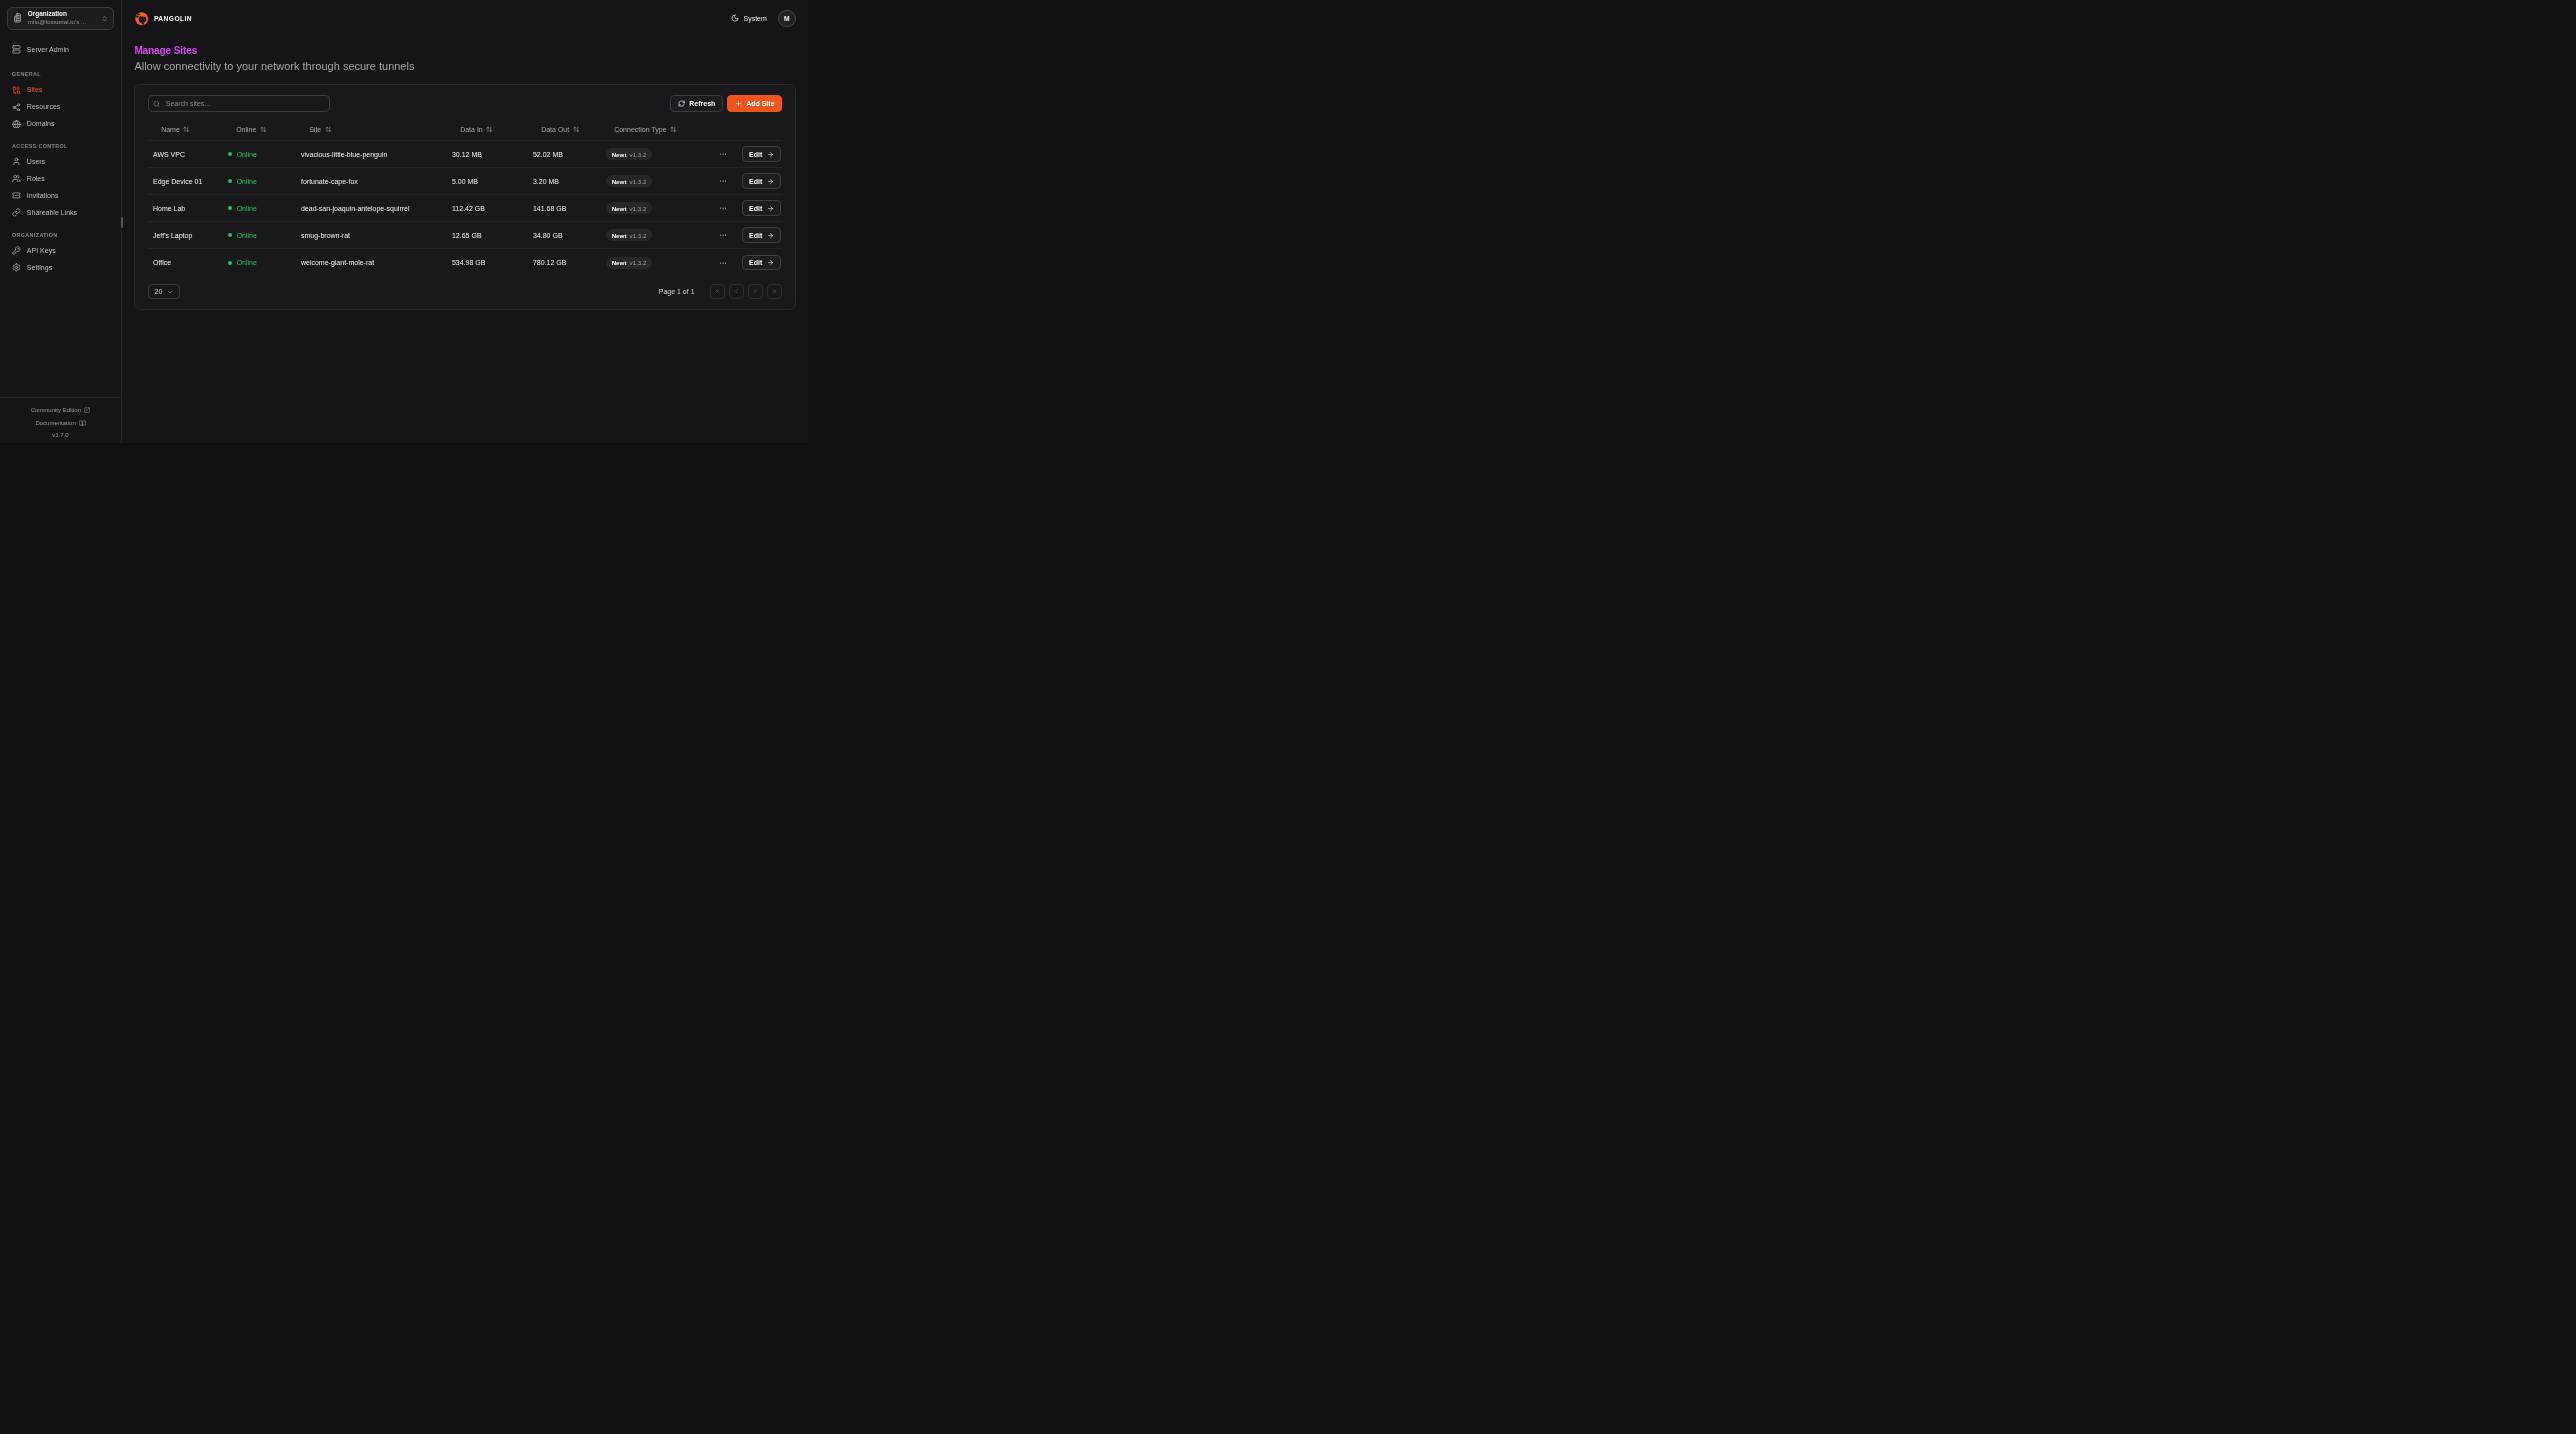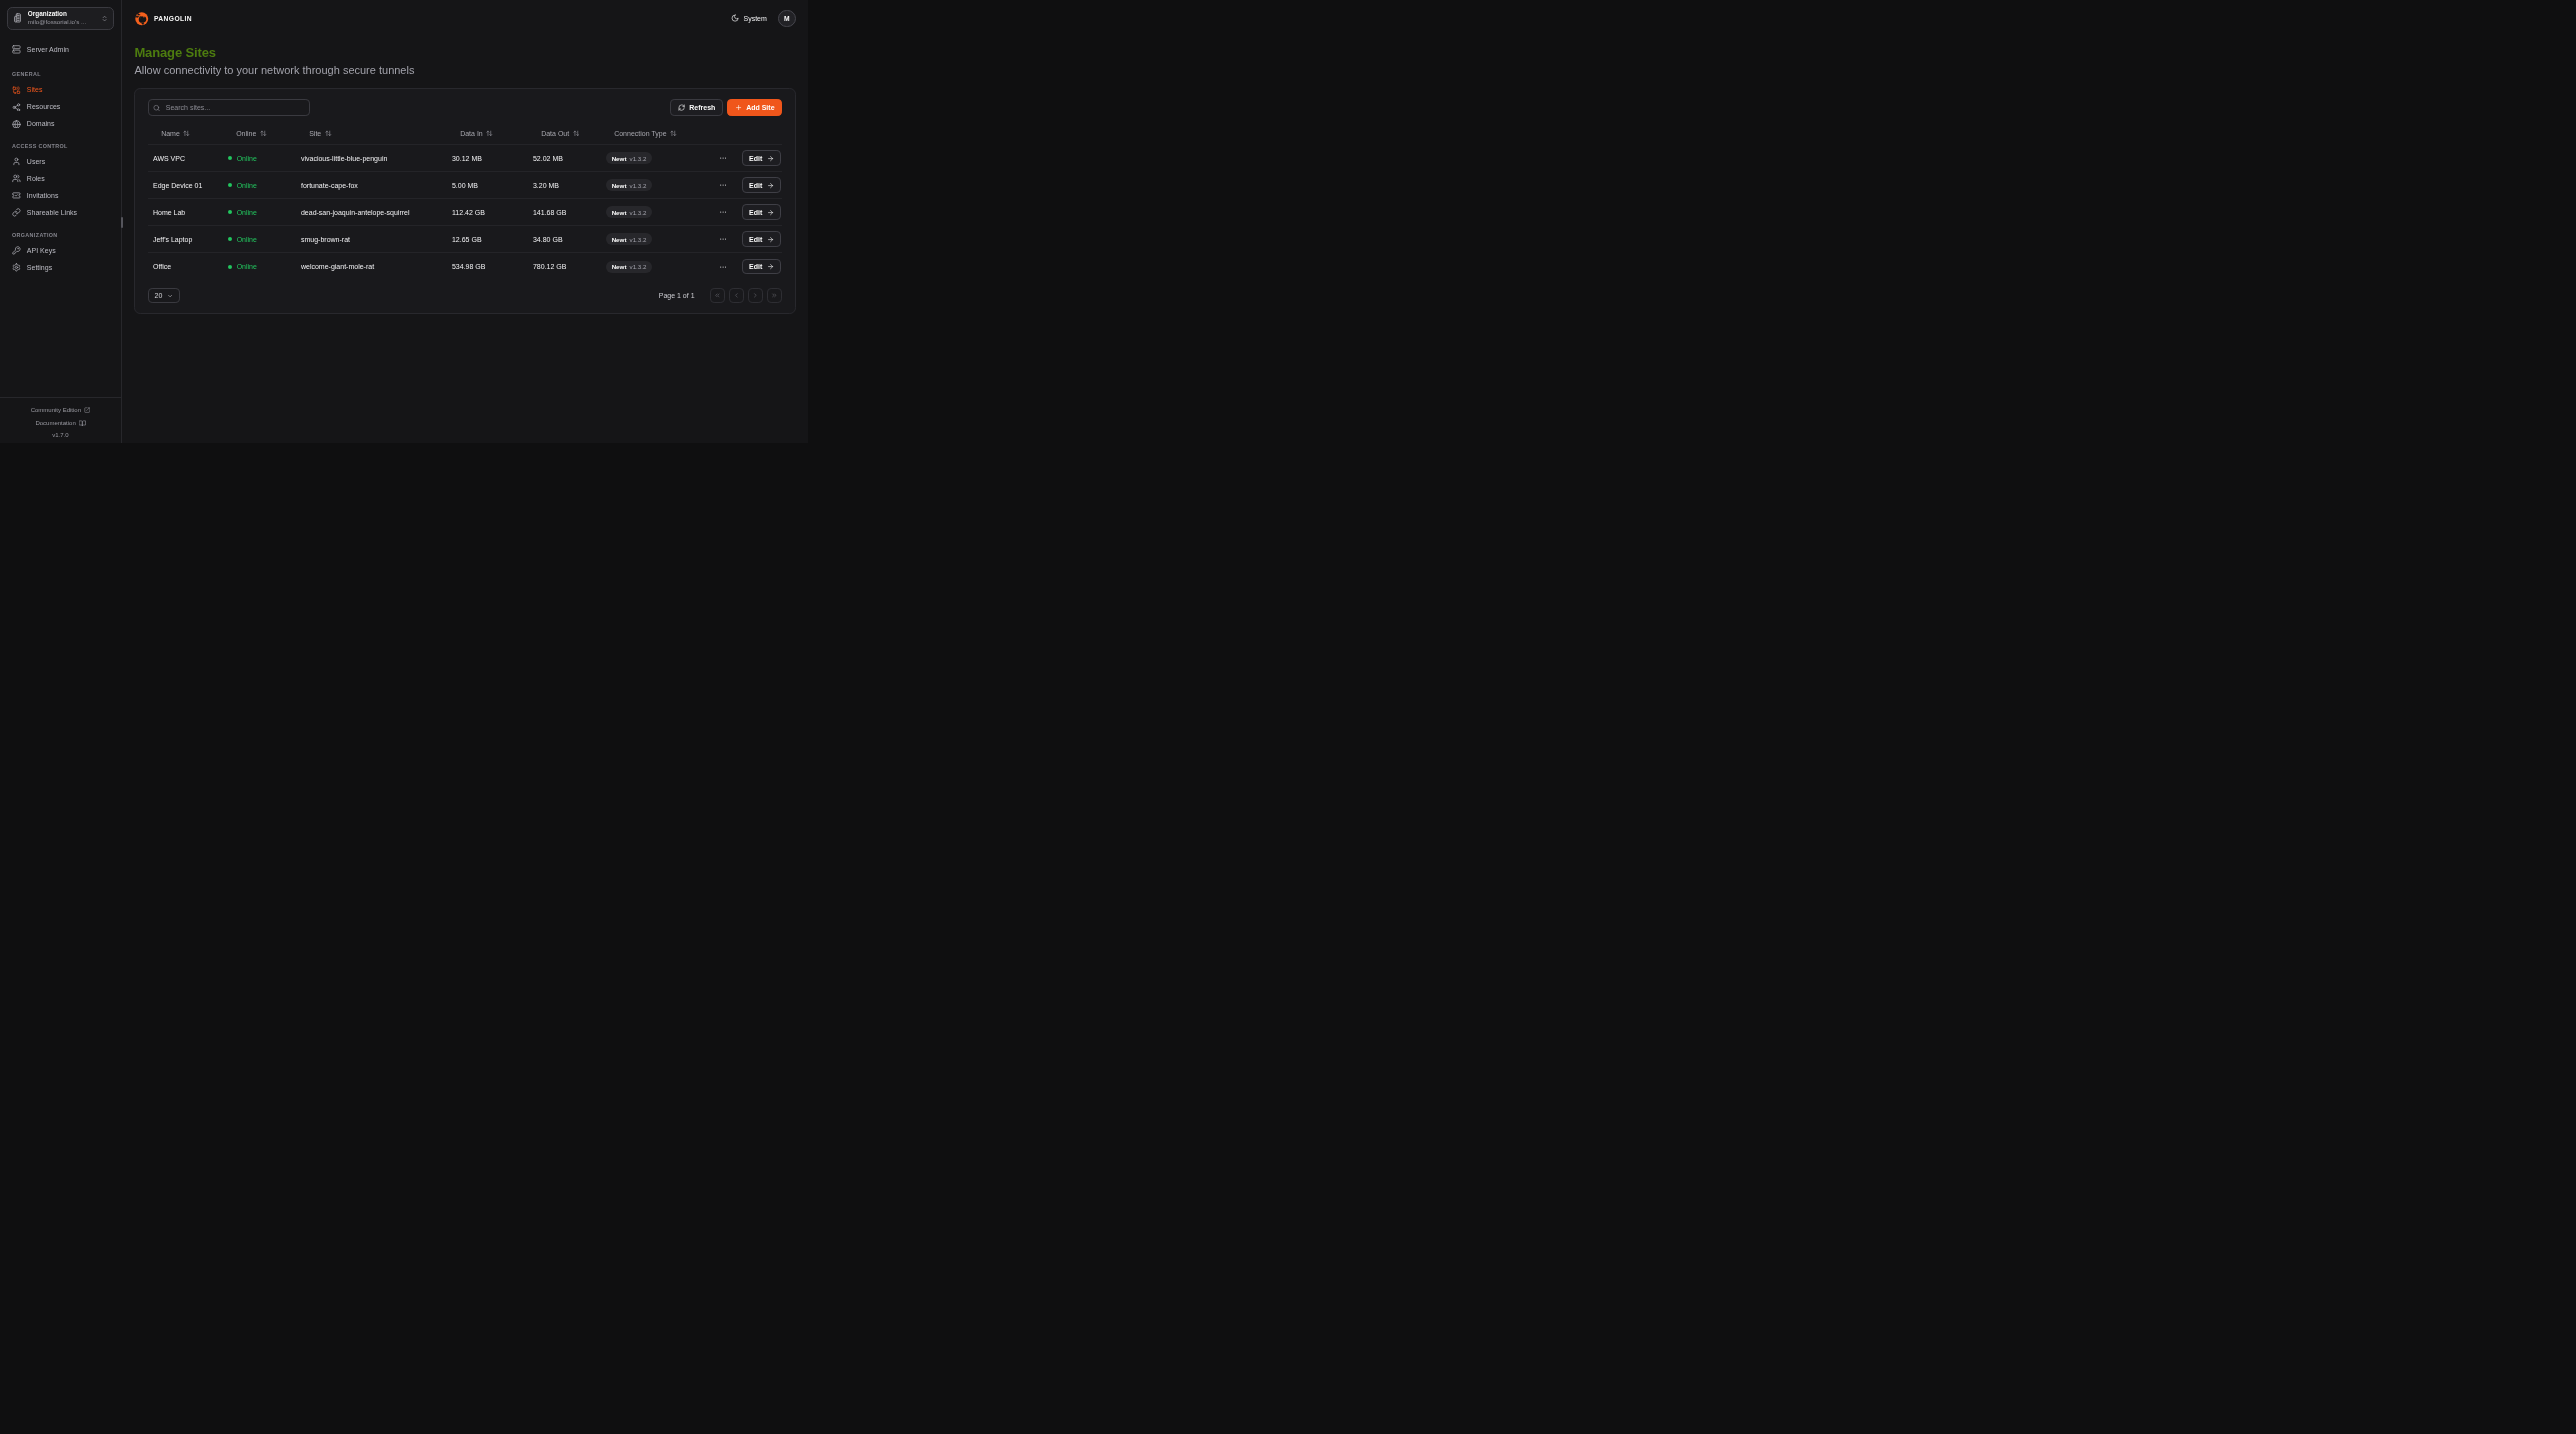--- a/index.html
+++ b/index.html
@@ -35,27 +35,27 @@
   
   .main { flex: 1; display: flex; flex-direction: column; padding: 0 12.4px; overflow: hidden; }
   .topbar { height: 37px; display: flex; align-items: center; justify-content: space-between; }
   .brand { display: flex; align-items: center; gap: 4.1px; }
   .brand-name { font-size: 6.7px; font-weight: 700; letter-spacing: 0.06em; color: #fafafa; }
   .top-right { display: flex; align-items: center; gap: 11.3px; }
   .theme-toggle { display: flex; align-items: center; gap: 4.6px; font-size: 7px; color: #f0f0f2; cursor: pointer; }
   .avatar { width: 17.5px; height: 17.5px; border-radius: 50%; background: #222226; border: 0.5px solid #46464d; display: flex; align-items: center; justify-content: center; font-size: 6.7px; font-weight: 700; color: #fafafa; cursor: pointer; }
 
   .page-head { margin-top: 8.2px; }
-  .page-title { font-size: 13px; font-weight: 800; color: #4d7c0f; letter-spacing: -0.01em; }
+  .page-title { font-size: 10px; font-weight: 800; color: #d946ef; letter-spacing: -0.01em; }
   .page-subtitle { margin-top: 3.6px; font-size: 11px; color: #a2a2ab; }
 
   
   .card { margin-top: 12.4px; background: #19191c; border: 0.5px solid #28282d; border-radius: 6.2px; padding: 10.3px 12.4px 9.3px 12.4px; }
   .toolbar { display: flex; align-items: center; }
-  .search-wrap { position: relative; width: 162px; }
+  .search-wrap { position: relative; width: 182px; }
   .search-wrap .icon { position: absolute; left: 5.7px; top: 50%; transform: translateY(-50%); color: #8b8b93; }
   .search-input { width: 100%; height: 16.5px; background: transparent; border: 0.5px solid #3a3a40; border-radius: 4.1px; padding: 0 5.2px 0 17px; color: #ededf0; font-size: 7px; font-family: "Liberation Sans", sans-serif; outline: none; }
   .search-input::placeholder { color: #8b8b93; }
   .toolbar-actions { margin-left: auto; display: flex; gap: 4.1px; }
   .btn { display: inline-flex; align-items: center; gap: 4.1px; height: 16.5px; padding: 0 6.7px; border-radius: 4.1px; font-size: 7px; font-weight: 600; font-family: "Liberation Sans", sans-serif; cursor: pointer; line-height: 1; }
   .btn-outline { background: #1d1d21; border: 0.5px solid #3a3a40; color: #fafafa; }
   .btn-primary { background: #f0561b; border: 0.5px solid #f0561b; color: #ffffff; }
 
   
   .table { margin-top: 6.2px; }

